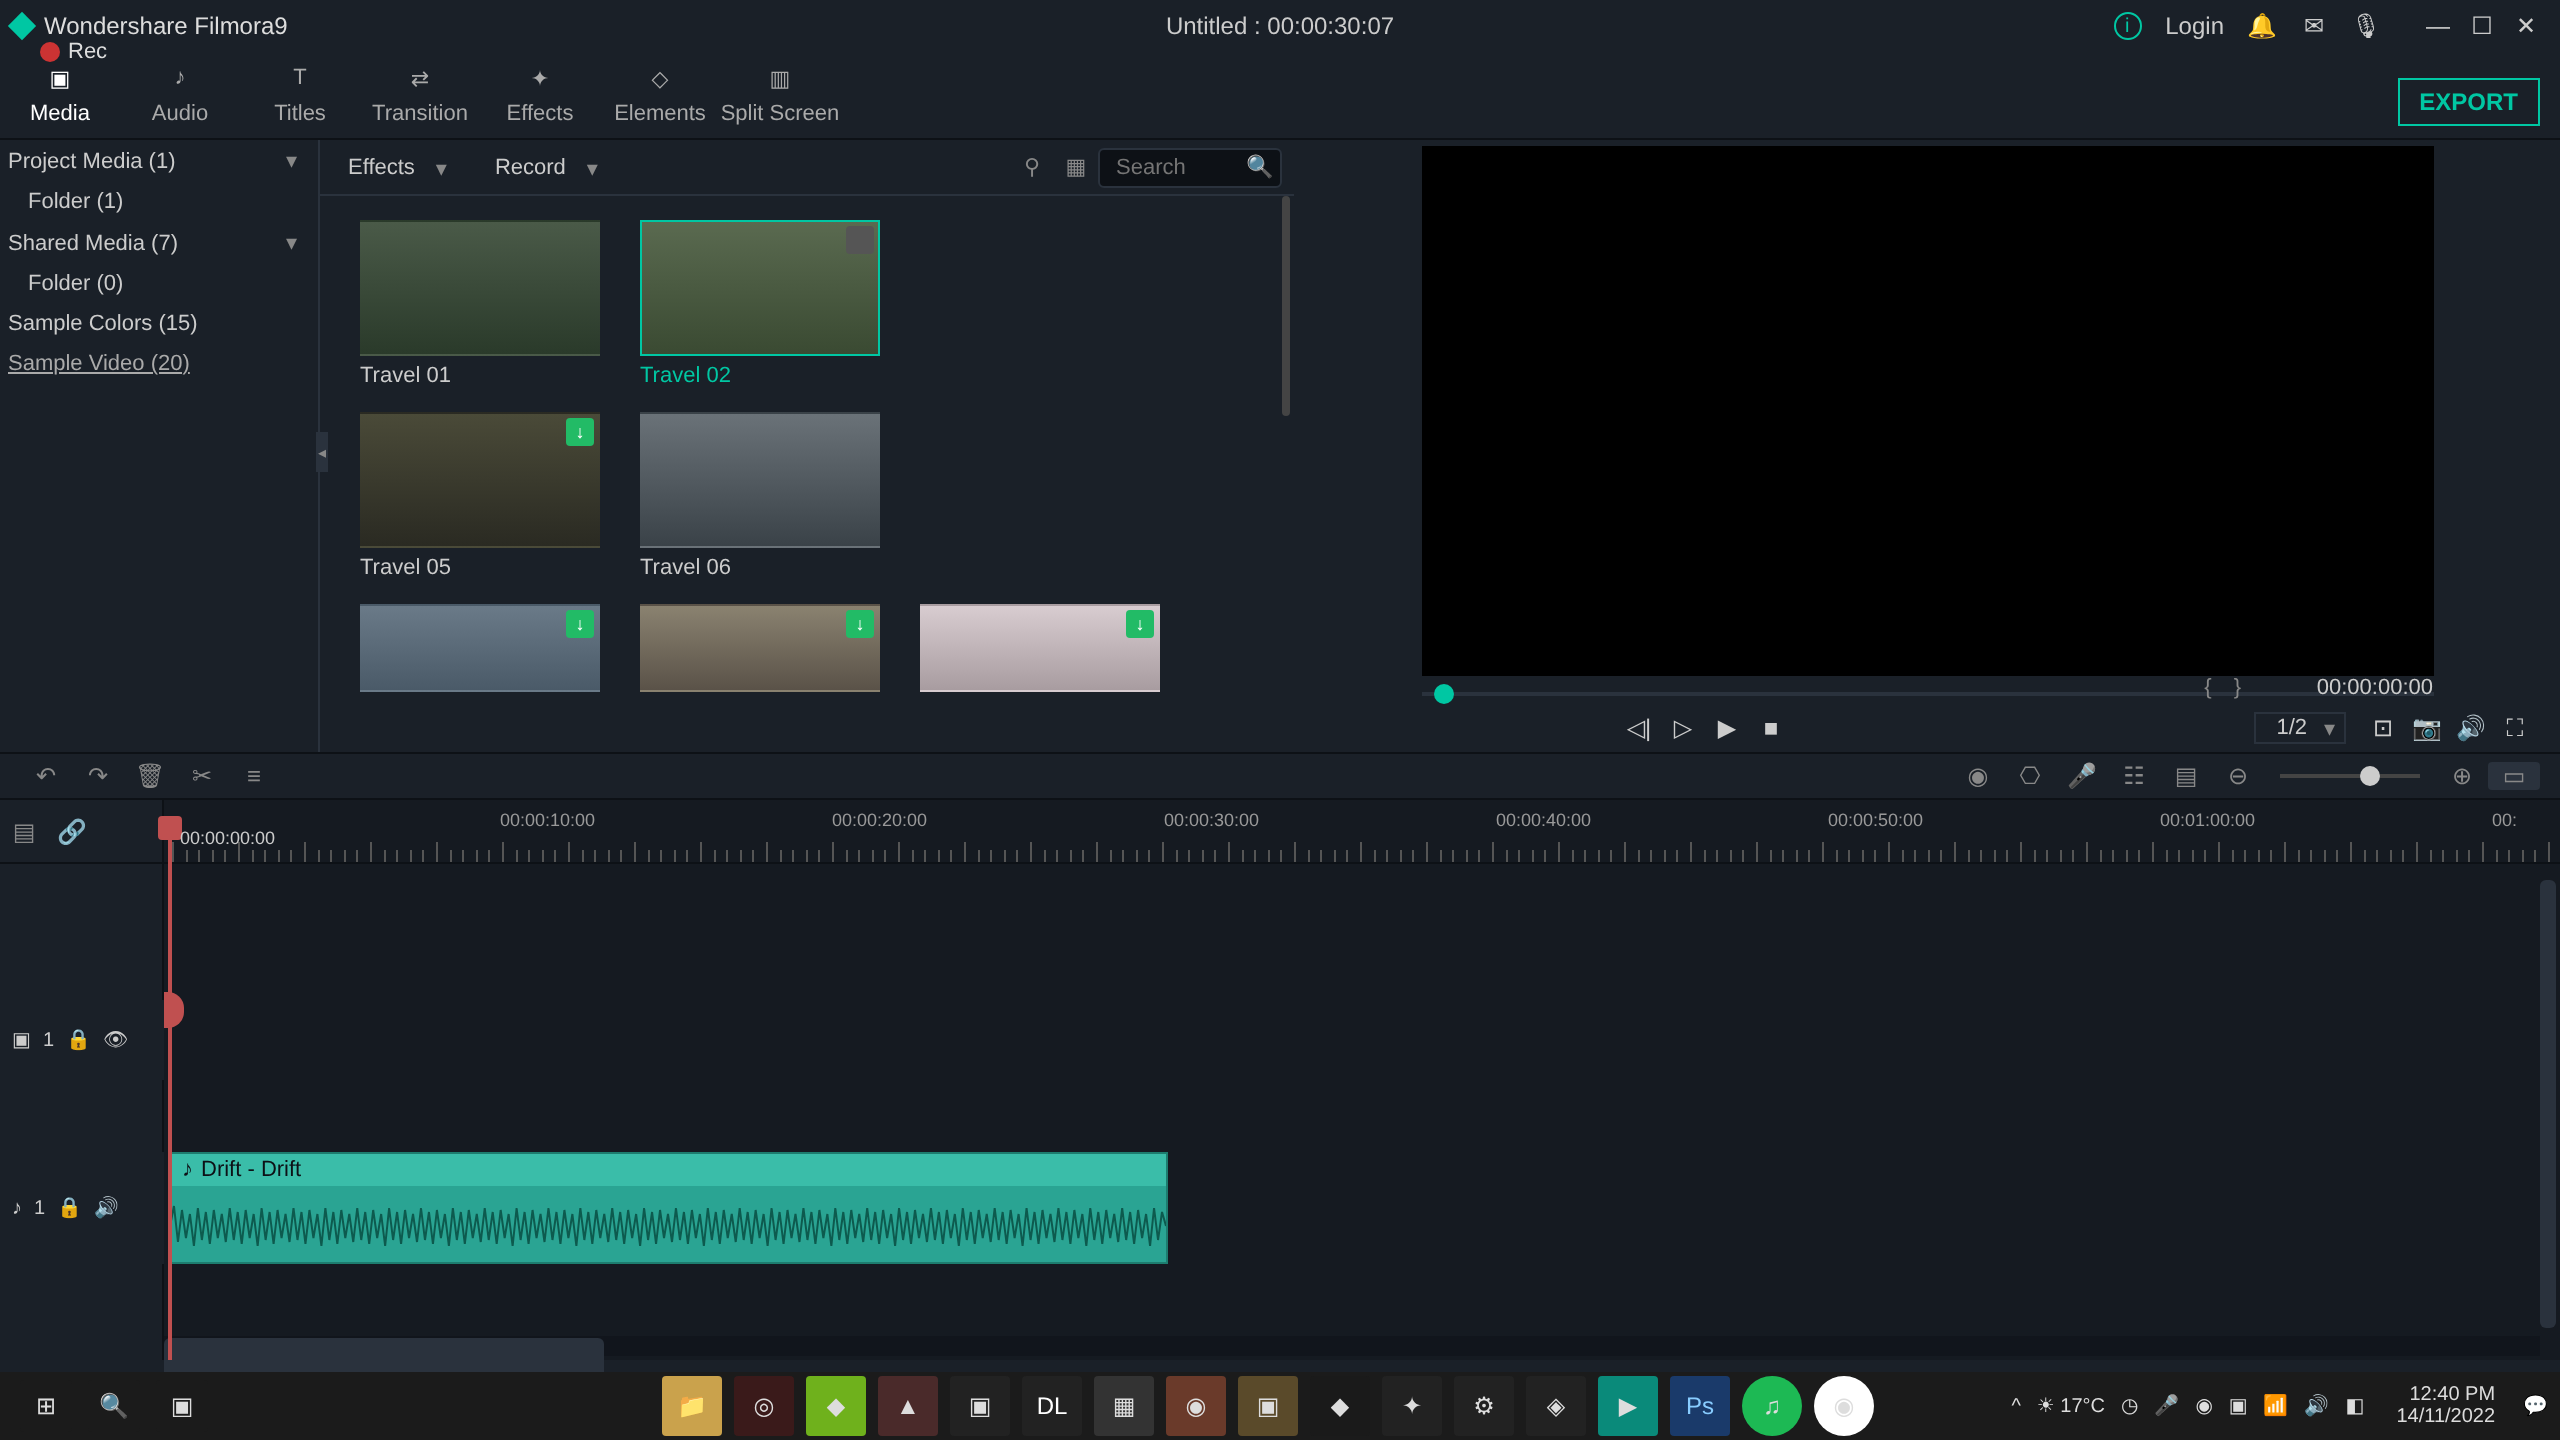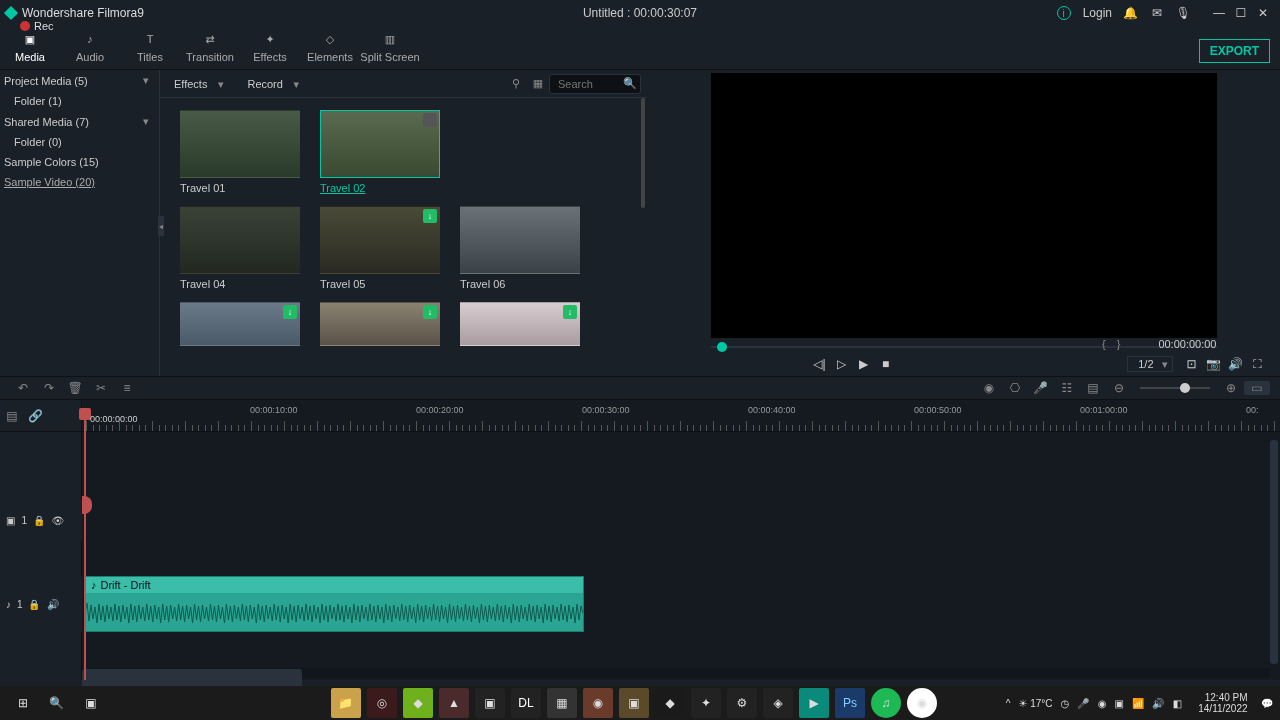--- a/index.html
+++ b/index.html
@@ -41,21 +41,21 @@
 .search .sicon { width:20px; text-align:center; color:#888; }
 
 .grid { flex:1; overflow:hidden; padding:12px 8px 0 20px; position:relative; }
 .grid-row { display:flex; gap:20px; margin-bottom:8px; }
 .clip { width:120px; }
 .thumb { width:120px; height:68px; background:#3a4a42; position:relative; border:1px solid transparent; }
 .thumb.sel { border-color:#00c7a3; }
 .thumb .badge { position:absolute; top:2px; right:2px; width:14px; height:14px; background:#2b6; border-radius:2px; font-size:9px; display:flex; align-items:center; justify-content:center; color:#fff; }
 .thumb .badge2 { position:absolute; top:2px; right:2px; width:14px; height:14px; background:#555; border-radius:2px; }
 .clip-label { font-size:11px; color:#ccc; padding:4px 0; }
-.clip.sel .clip-label { color:#00c7a3;text-decoration:underline; }
+.clip.sel .clip-label { color:#00c7a3; }
 .grid-scroll { position:absolute; right:2px; top:0; width:4px; height:110px; background:#444; border-radius:2px; }
 .collapse-handle { position:absolute; left:158px; top:216px; width:6px; height:20px; background:#2a323d; display:flex; align-items:center; justify-content:center; font-size:8px; color:#888; }
 
 .preview { width:633px; background:#1a2028; display:flex; flex-direction:column; align-items:center; }
 .preview .canvas { width:506px; height:290px; background:#000; margin-top:3px; }
 .preview .progress { width:506px; height:16px; position:relative; }
 .preview .progress .track { position:absolute; top:8px; left:0; right:0; height:2px; background:#2a323d; }
 .preview .progress .dot { width:10px; height:10px; border-radius:50%; background:#00c7a3; position:absolute; left:6px; top:4px; }
 .preview .progress .brackets { position:absolute; right:92px; top:0; color:#888; font-size:11px; letter-spacing:4px; }
 .preview .progress .tc { position:absolute; right:0; top:0; font-size:11px; color:#ccc; }
@@ -137,21 +137,21 @@
   <div class="tab"><div class="ticon">⇄</div><span>Transition</span></div>
   <div class="tab"><div class="ticon">✦</div><span>Effects</span></div>
   <div class="tab"><div class="ticon">◇</div><span>Elements</span></div>
   <div class="tab"><div class="ticon">▥</div><span>Split Screen</span></div>
   <button class="export">EXPORT</button>
 </div>
 
 <div class="main">
   <div class="sidebar">
     <div class="side-item lvl1">
-        <span>Project Media (5)</span>
+        <span>Project Media (1)</span>
         <span class="side-caret">▾</span>
       </div>
     <div class="side-item">
         <span>Folder (1)</span>
       </div>
     <div class="side-item lvl1">
         <span>Shared Media (7)</span>
         <span class="side-caret">▾</span>
       </div>
     <div class="side-item">
@@ -185,24 +185,20 @@
             <div class="clip-label">Travel 01</div>
           </div>
         <div class="clip sel">
             <div class="thumb sel" style="background:linear-gradient(#5a6a50,#3a4a32);">
               <span class="badge2"></span>
             </div>
             <div class="clip-label">Travel 02</div>
           </div>
       </div>
       <div class="grid-row">
-        <div class="clip">
-            <div class="thumb" style="background:linear-gradient(#3a4238,#22281f);"></div>
-            <div class="clip-label">Travel 04</div>
-          </div>
         <div class="clip">
             <div class="thumb" style="background:linear-gradient(#4a4a38,#2a2a22);">
               <span class="badge">↓</span>
             </div>
             <div class="clip-label">Travel 05</div>
           </div>
         <div class="clip">
             <div class="thumb" style="background:linear-gradient(#6a7278,#3a4248);"></div>
             <div class="clip-label">Travel 06</div>
           </div>

